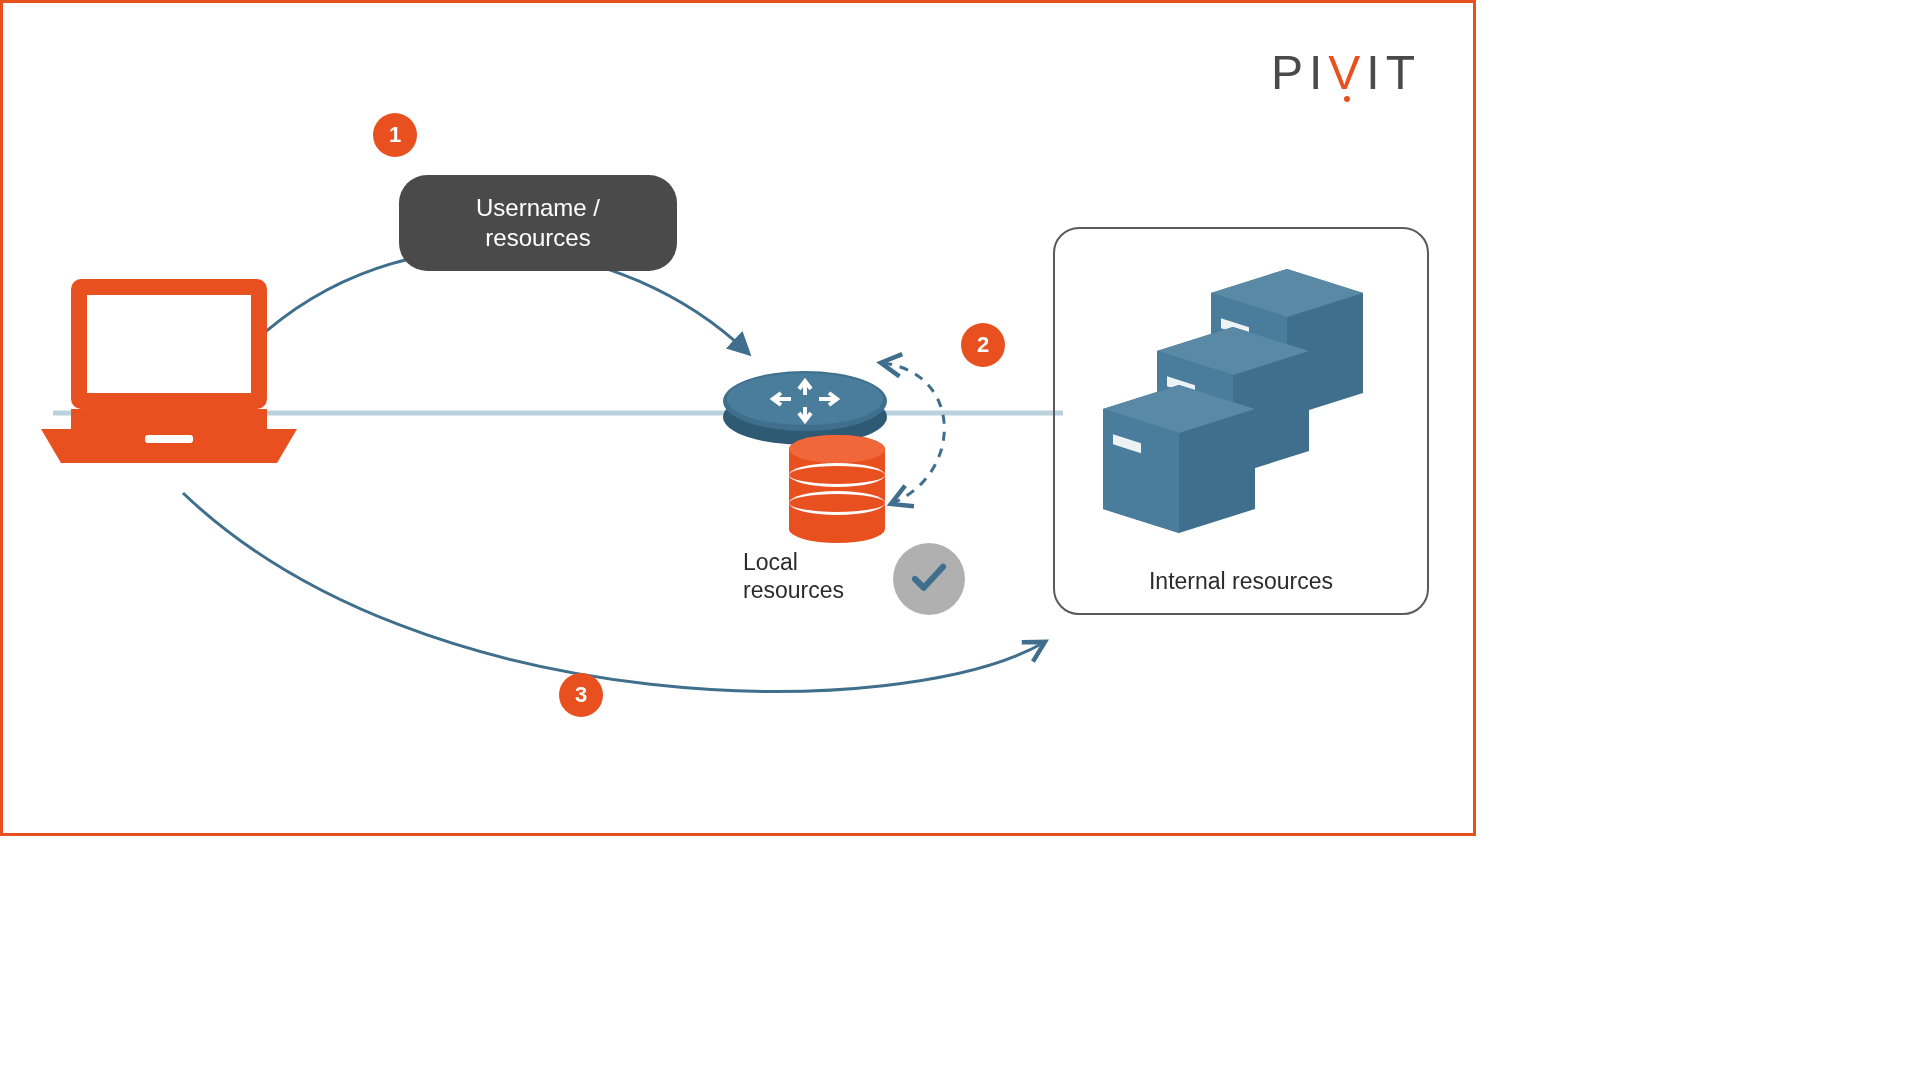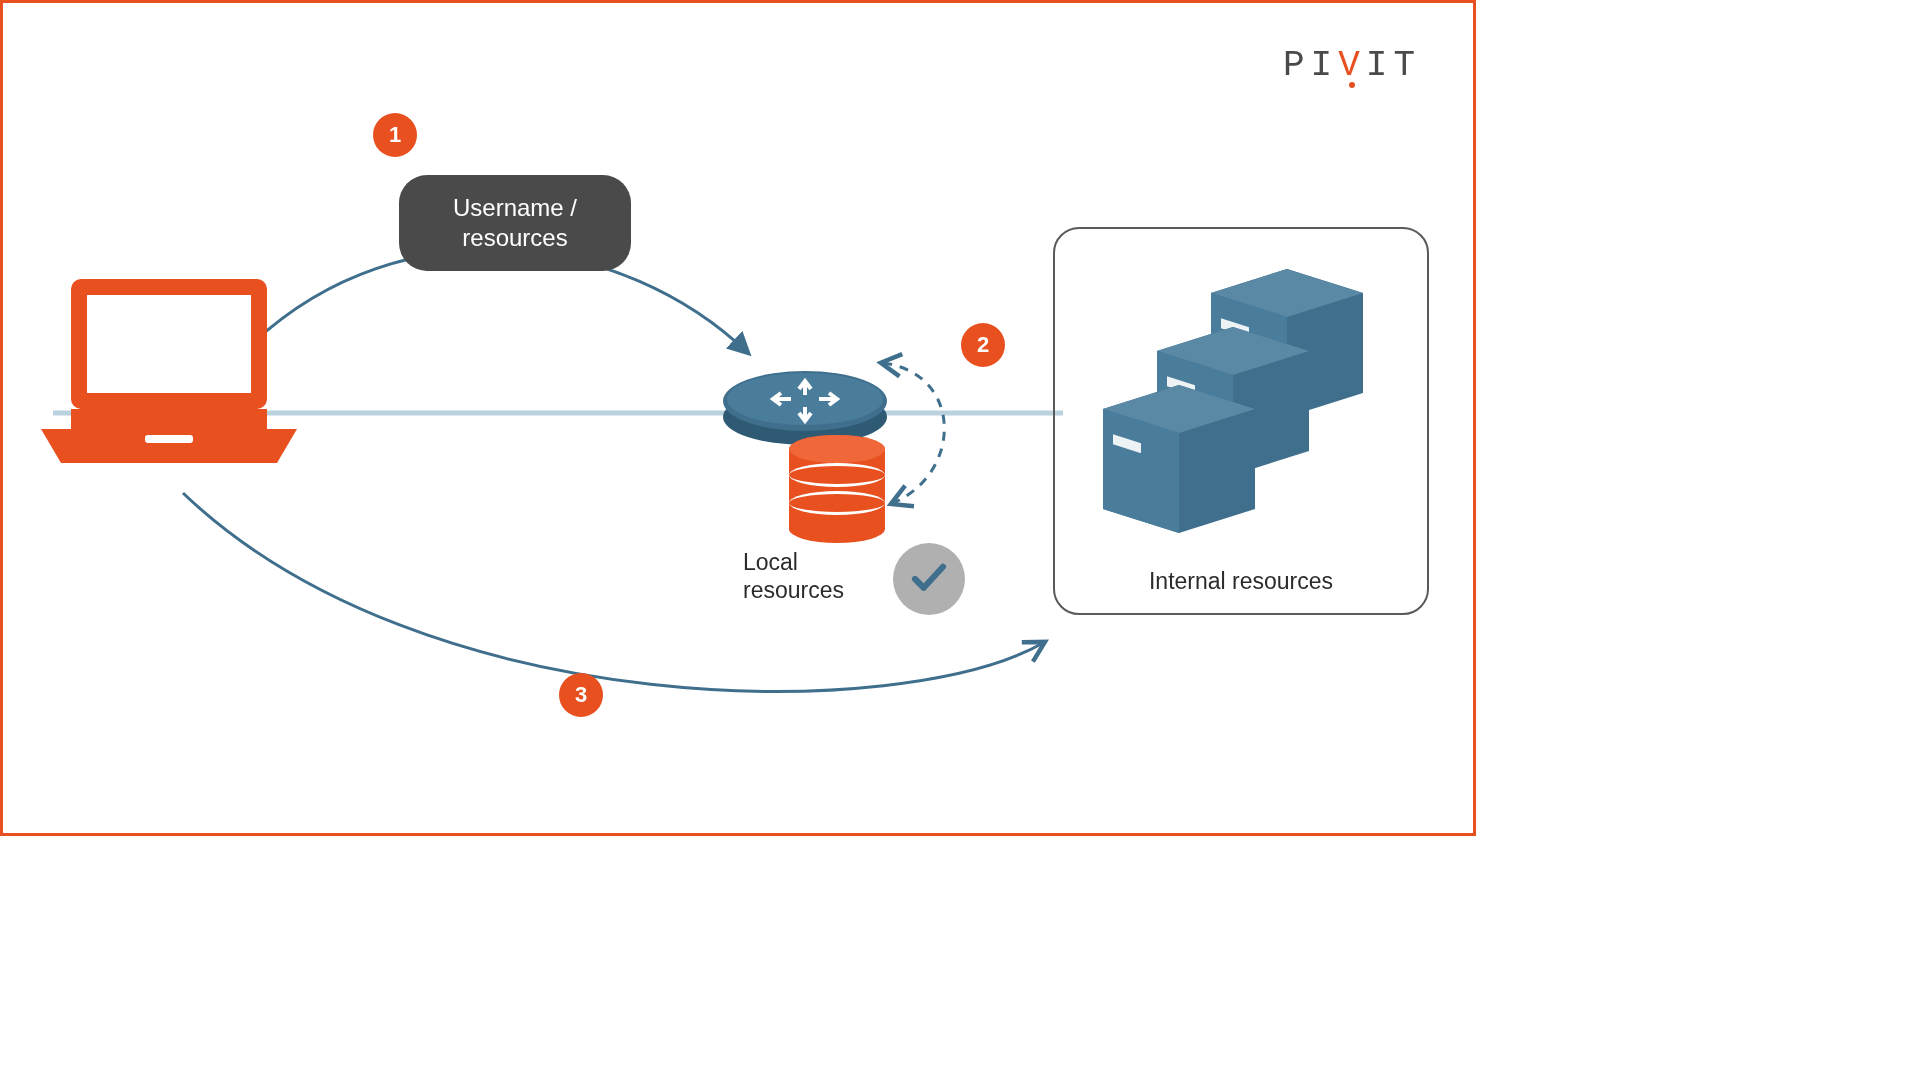--- a/index.html
+++ b/index.html
@@ -8,34 +8,34 @@
     box-sizing:border-box;
     width:1476px; height:836px;
     border:3px solid #e8501f;
     position:relative;
     background:#fff;
     margin:0;
   }
   
   .logo {
     position:absolute; right:52px; top:42px;
-    font-size:36px; letter-spacing:6px; font-weight:400;
-    color:#4a4a4a; font-family:Liberation Mono, monospace;
+    font-size:48px; letter-spacing:6px; font-weight:400;
+    color:#4a4a4a; font-family:Liberation Sans, sans-serif;
   }
   .logo .v { color:#e8501f; position:relative; display:inline-block; }
   .logo .v::after{
     content:""; position:absolute; left:50%; transform:translateX(-50%);
     bottom:-2px; width:6px; height:6px; background:#e8501f; border-radius:50%;
   }
   
   .step-pill{
     position:absolute;
     background:#4a4a4a; color:#fff;
     border-radius:28px;
-    padding:18px 32px;
+    padding:18px 55px;
     font-size:24px; line-height:1.25;
     text-align:center;
     z-index:5;
   }
   .badge{
     position:absolute;
     width:44px; height:44px; border-radius:50%;
     background:#e8501f; color:#fff;
     display:flex; align-items:center; justify-content:center;
     font-size:22px; font-weight:600;

